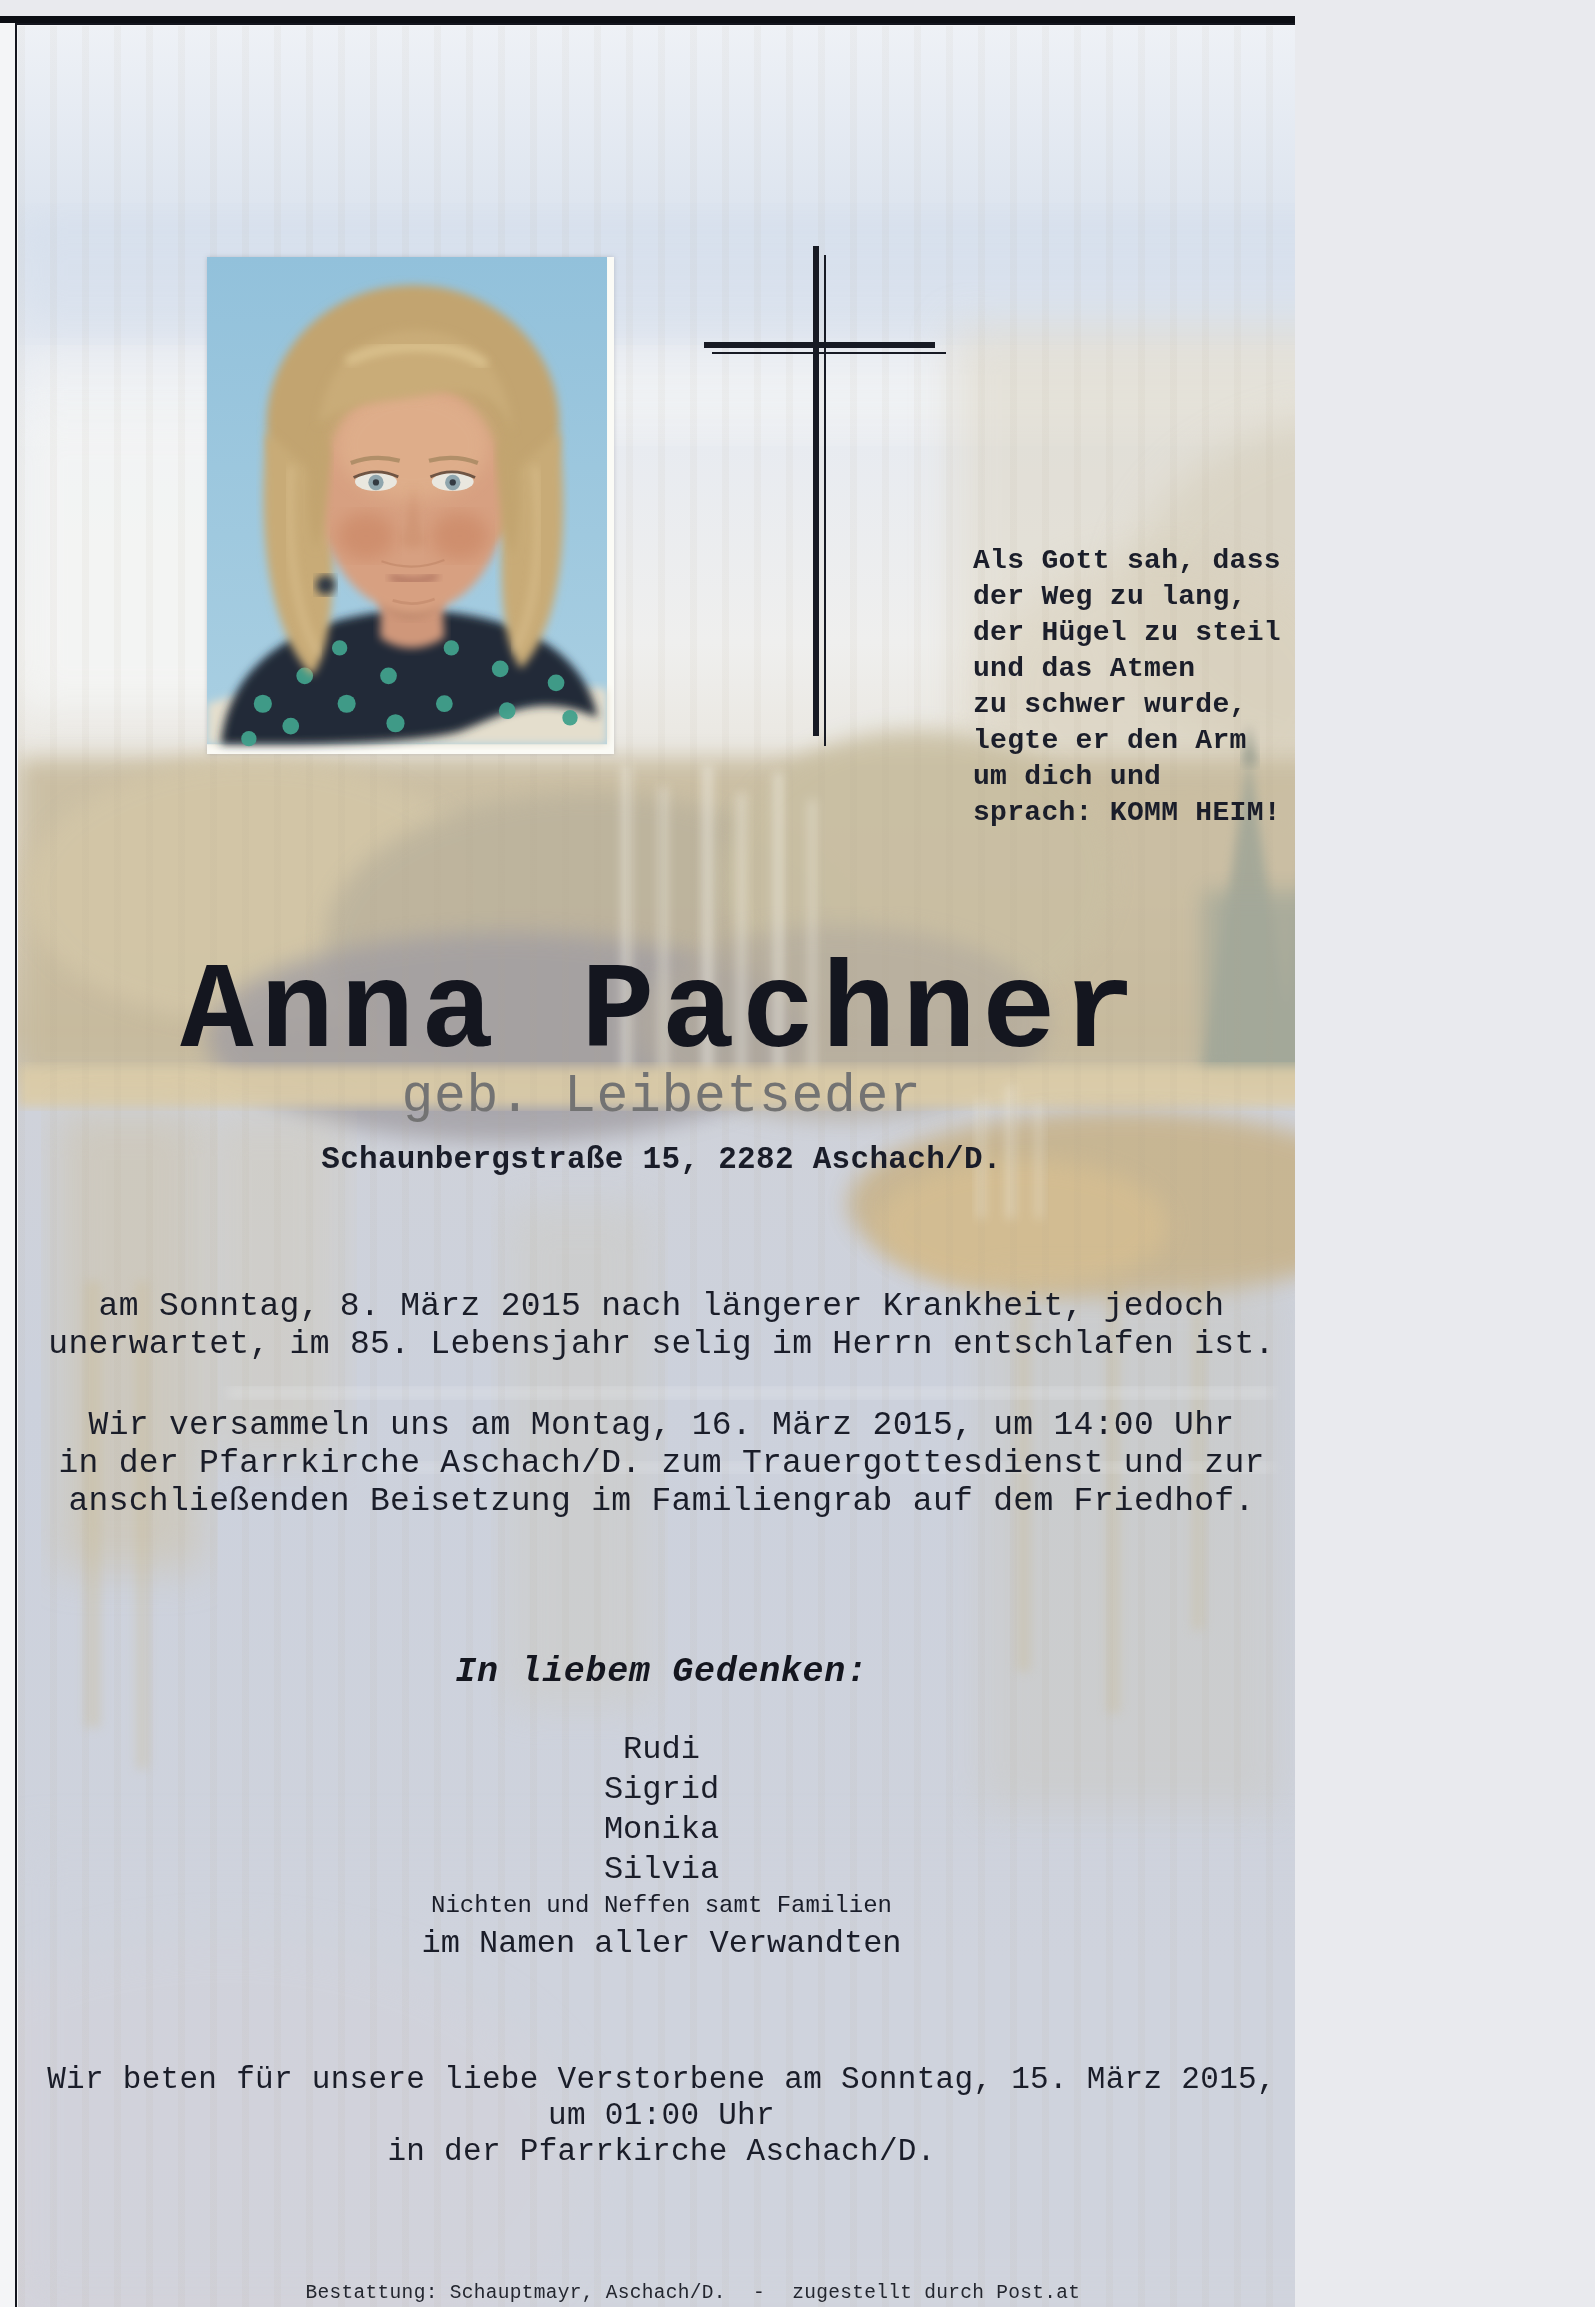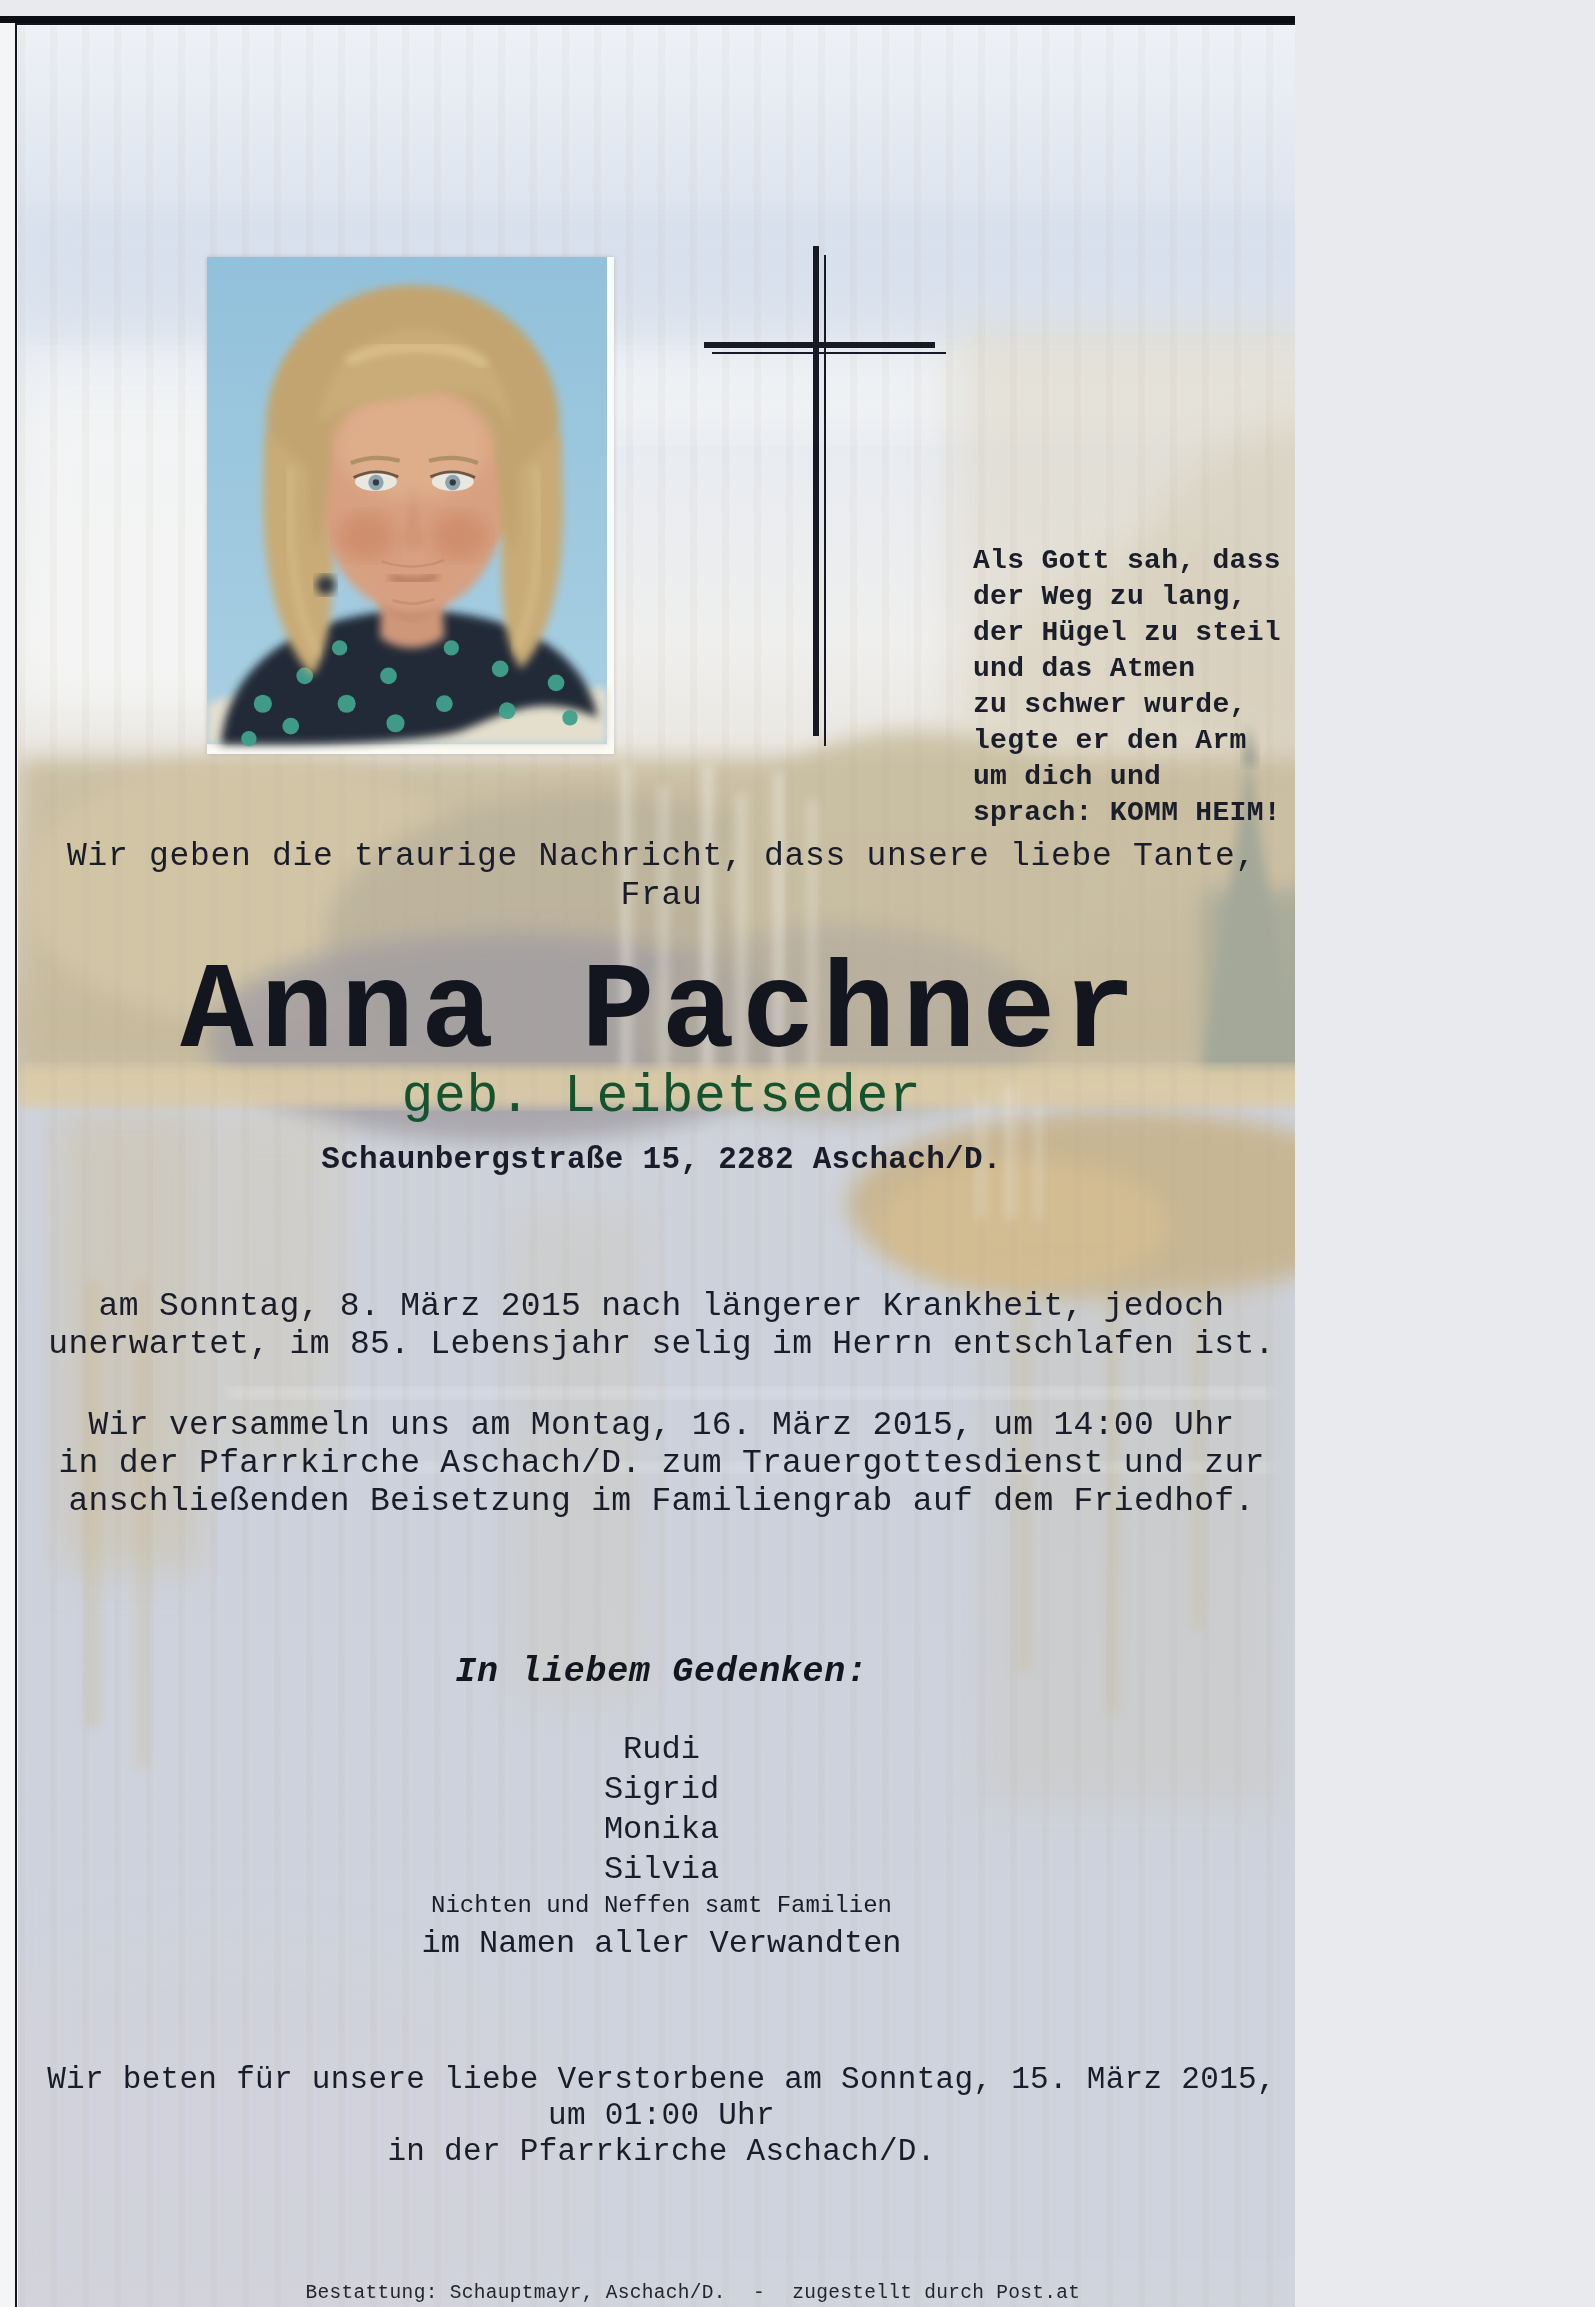--- a/index.html
+++ b/index.html
@@ -39,21 +39,21 @@
   #portrait svg{display:block;width:100%;height:100%;}
   
   .tline{position:absolute;left:28px;right:0;text-align:center;z-index:6;color:#1a1d29;}
   .poem{
     position:absolute;left:973px;top:527px;z-index:6;
     font-size:28px;line-height:36px;font-weight:700;letter-spacing:0.3px;
     color:#1b1e2a;text-align:left;
   }
   .announce{top:821px;font-size:33px;line-height:39px;letter-spacing:0.7px;}
   .bigname{top:935px;font-size:122px;line-height:126px;font-weight:700;letter-spacing:7px;color:#14161f;}
-  .maiden{top:1052px;font-size:53px;line-height:59px;letter-spacing:0.7px;color:#14532d;}
+  .maiden{top:1052px;font-size:53px;line-height:59px;letter-spacing:0.7px;color:#737373;}
   .address{top:1126px;font-size:31px;line-height:36px;font-weight:700;letter-spacing:0.3px;}
   .para{z-index:6;font-size:33px;line-height:38px;letter-spacing:0.3px;}
   .para1{top:1272px;}
   .para2{top:1391px;}
   .gedenken{top:1636px;font-size:35px;line-height:40px;font-weight:700;font-style:italic;letter-spacing:0.7px;color:#14161f;}
   .names{top:1714px;font-size:32px;line-height:40px;}
   .relation{top:1876px;font-size:24px;line-height:28px;}
   .closing{top:1909px;font-size:32px;line-height:38px;}
   .prayer{top:2046px;font-size:31px;line-height:36px;letter-spacing:0.3px;}
   .footerline{top:2265px;left:91px;font-size:19.5px;line-height:24px;letter-spacing:0.3px;color:#23262f;}
@@ -249,21 +249,20 @@
     </svg>
   </div>
 
   <div class="poem">
     <div>Als Gott sah, dass der Weg zu lang,</div>
     <div>der Hügel zu steil und das Atmen</div>
     <div>zu schwer wurde, legte er den Arm</div>
     <div>um dich und sprach: KOMM HEIM!</div>
   </div>
 
-  <div class="tline announce">Wir geben die traurige Nachricht, dass unsere liebe Tante, Frau</div>
 
   <div class="tline bigname">Anna Pachner</div>
   <div class="tline maiden">geb. Leibetseder</div>
   <div class="tline address">Schaunbergstraße 15, 2282 Aschach/D.</div>
 
   <div class="tline para para1">
     <div>am Sonntag, 8. März 2015 nach längerer Krankheit, jedoch</div>
     <div>unerwartet, im 85. Lebensjahr selig im Herrn entschlafen ist.</div>
   </div>
 

